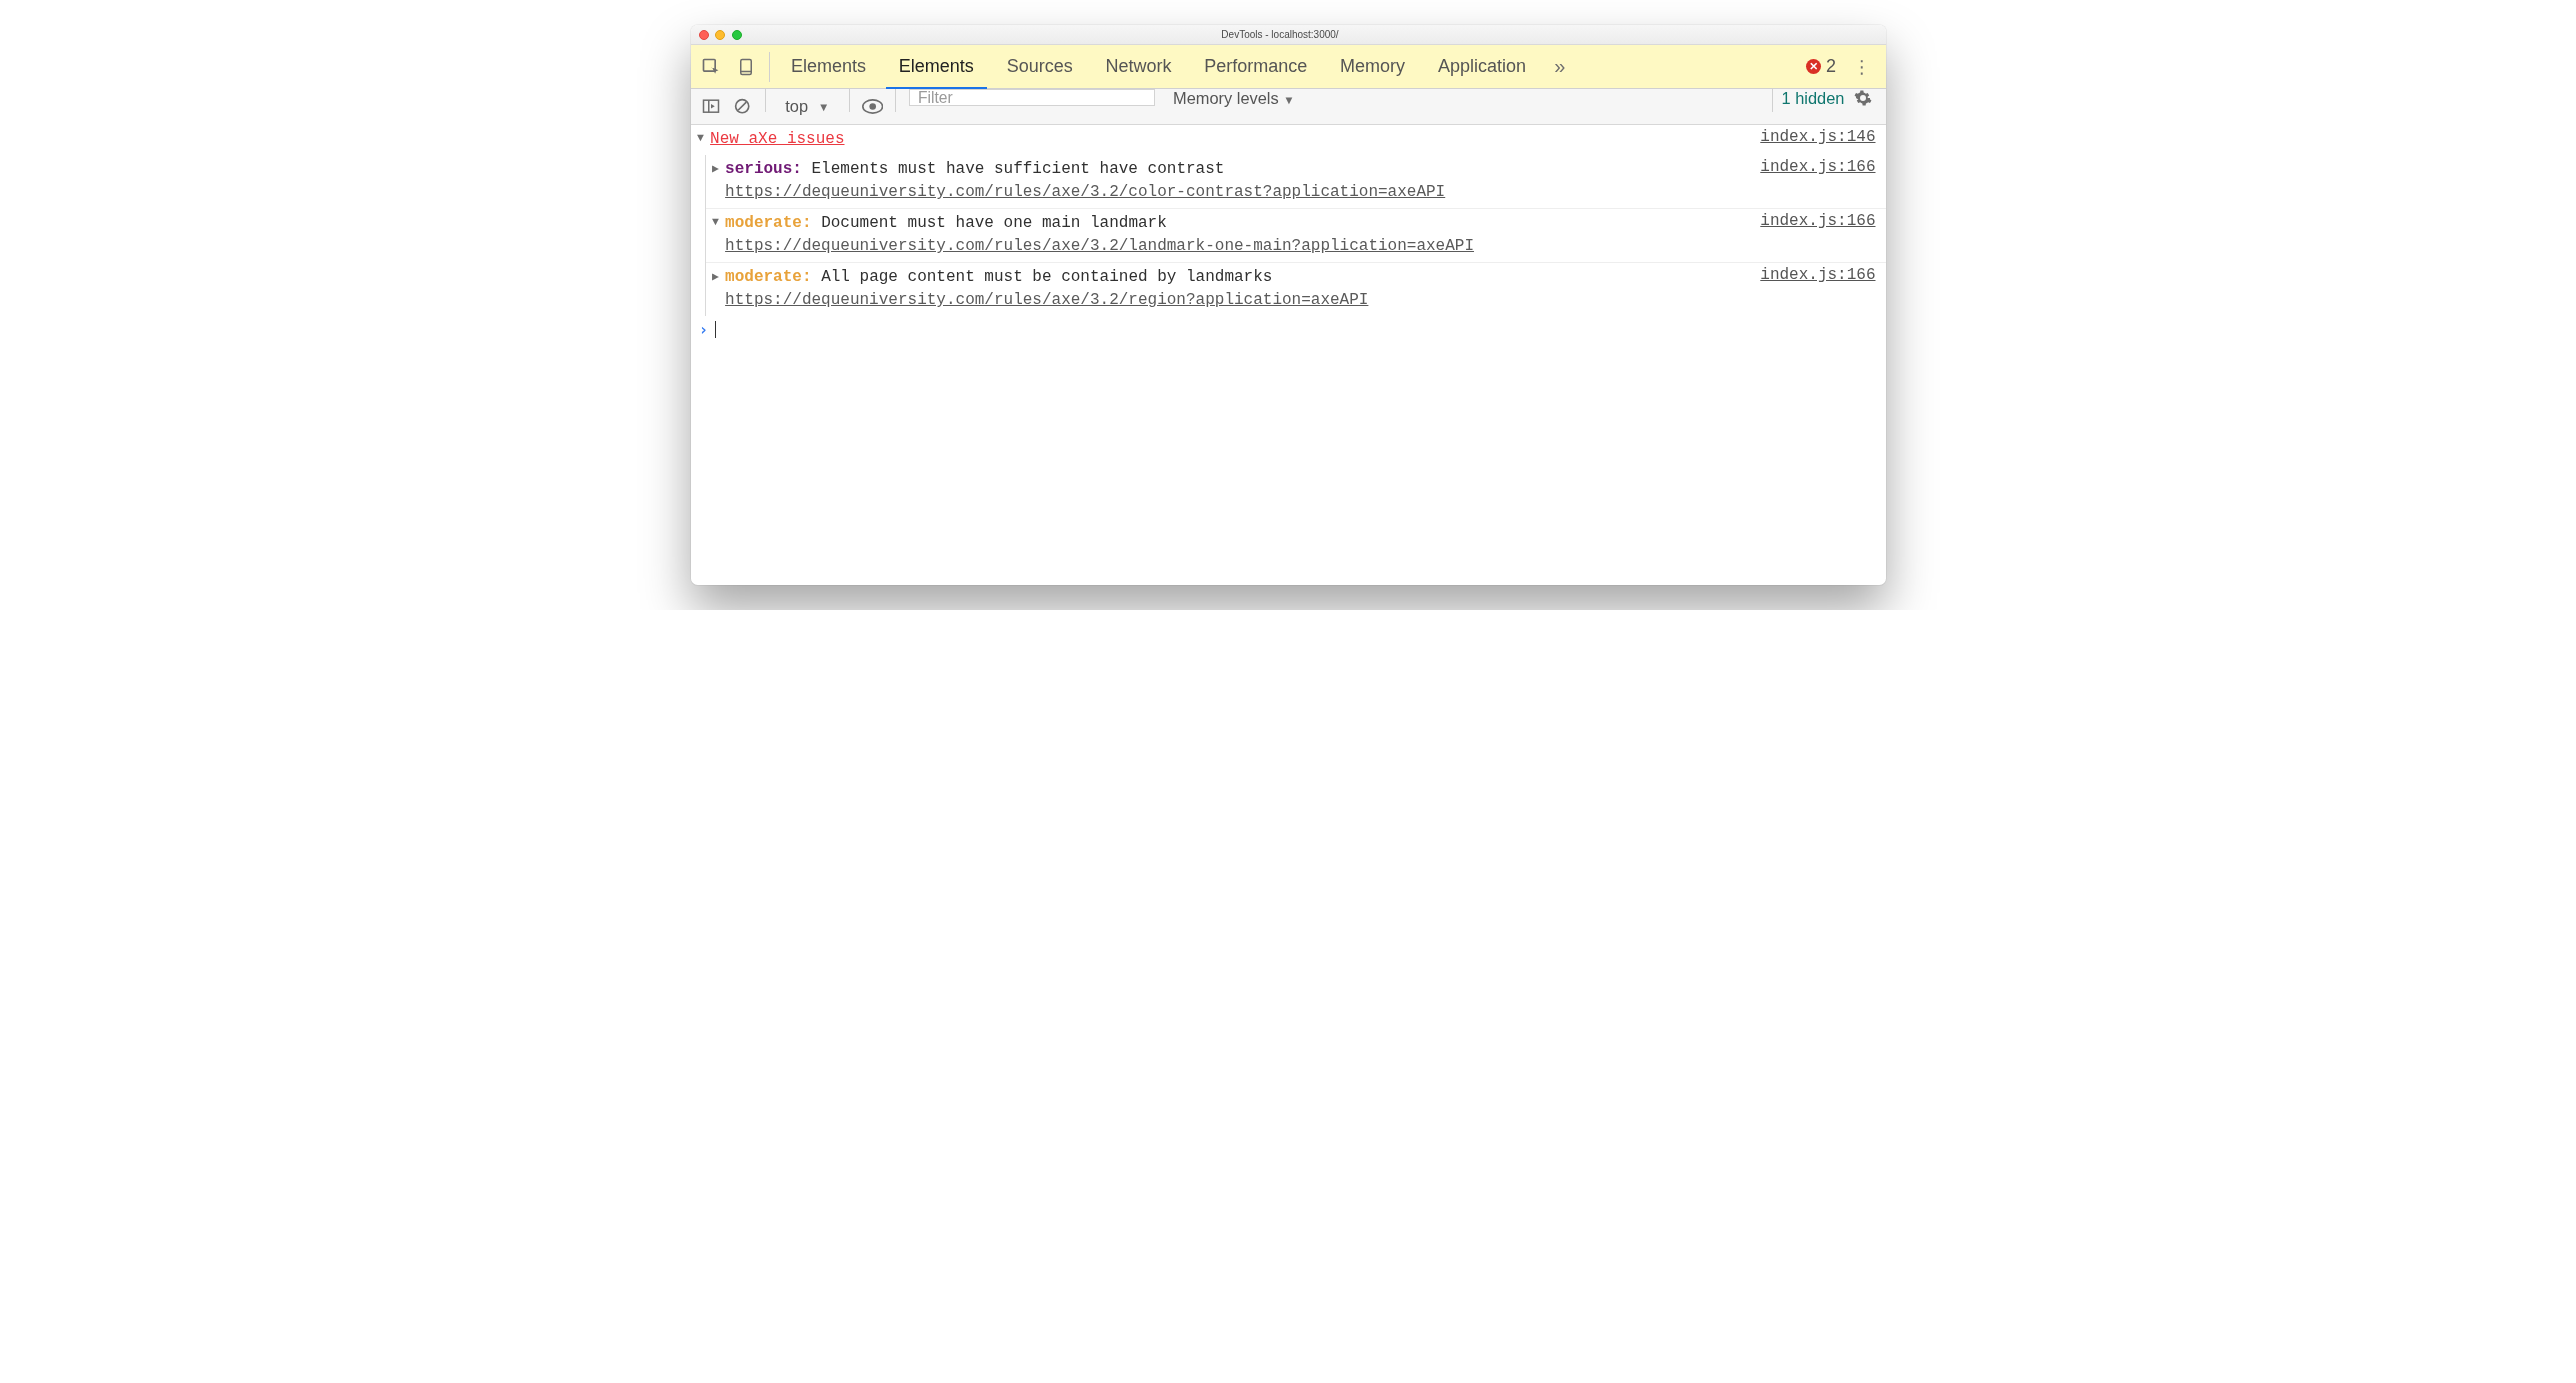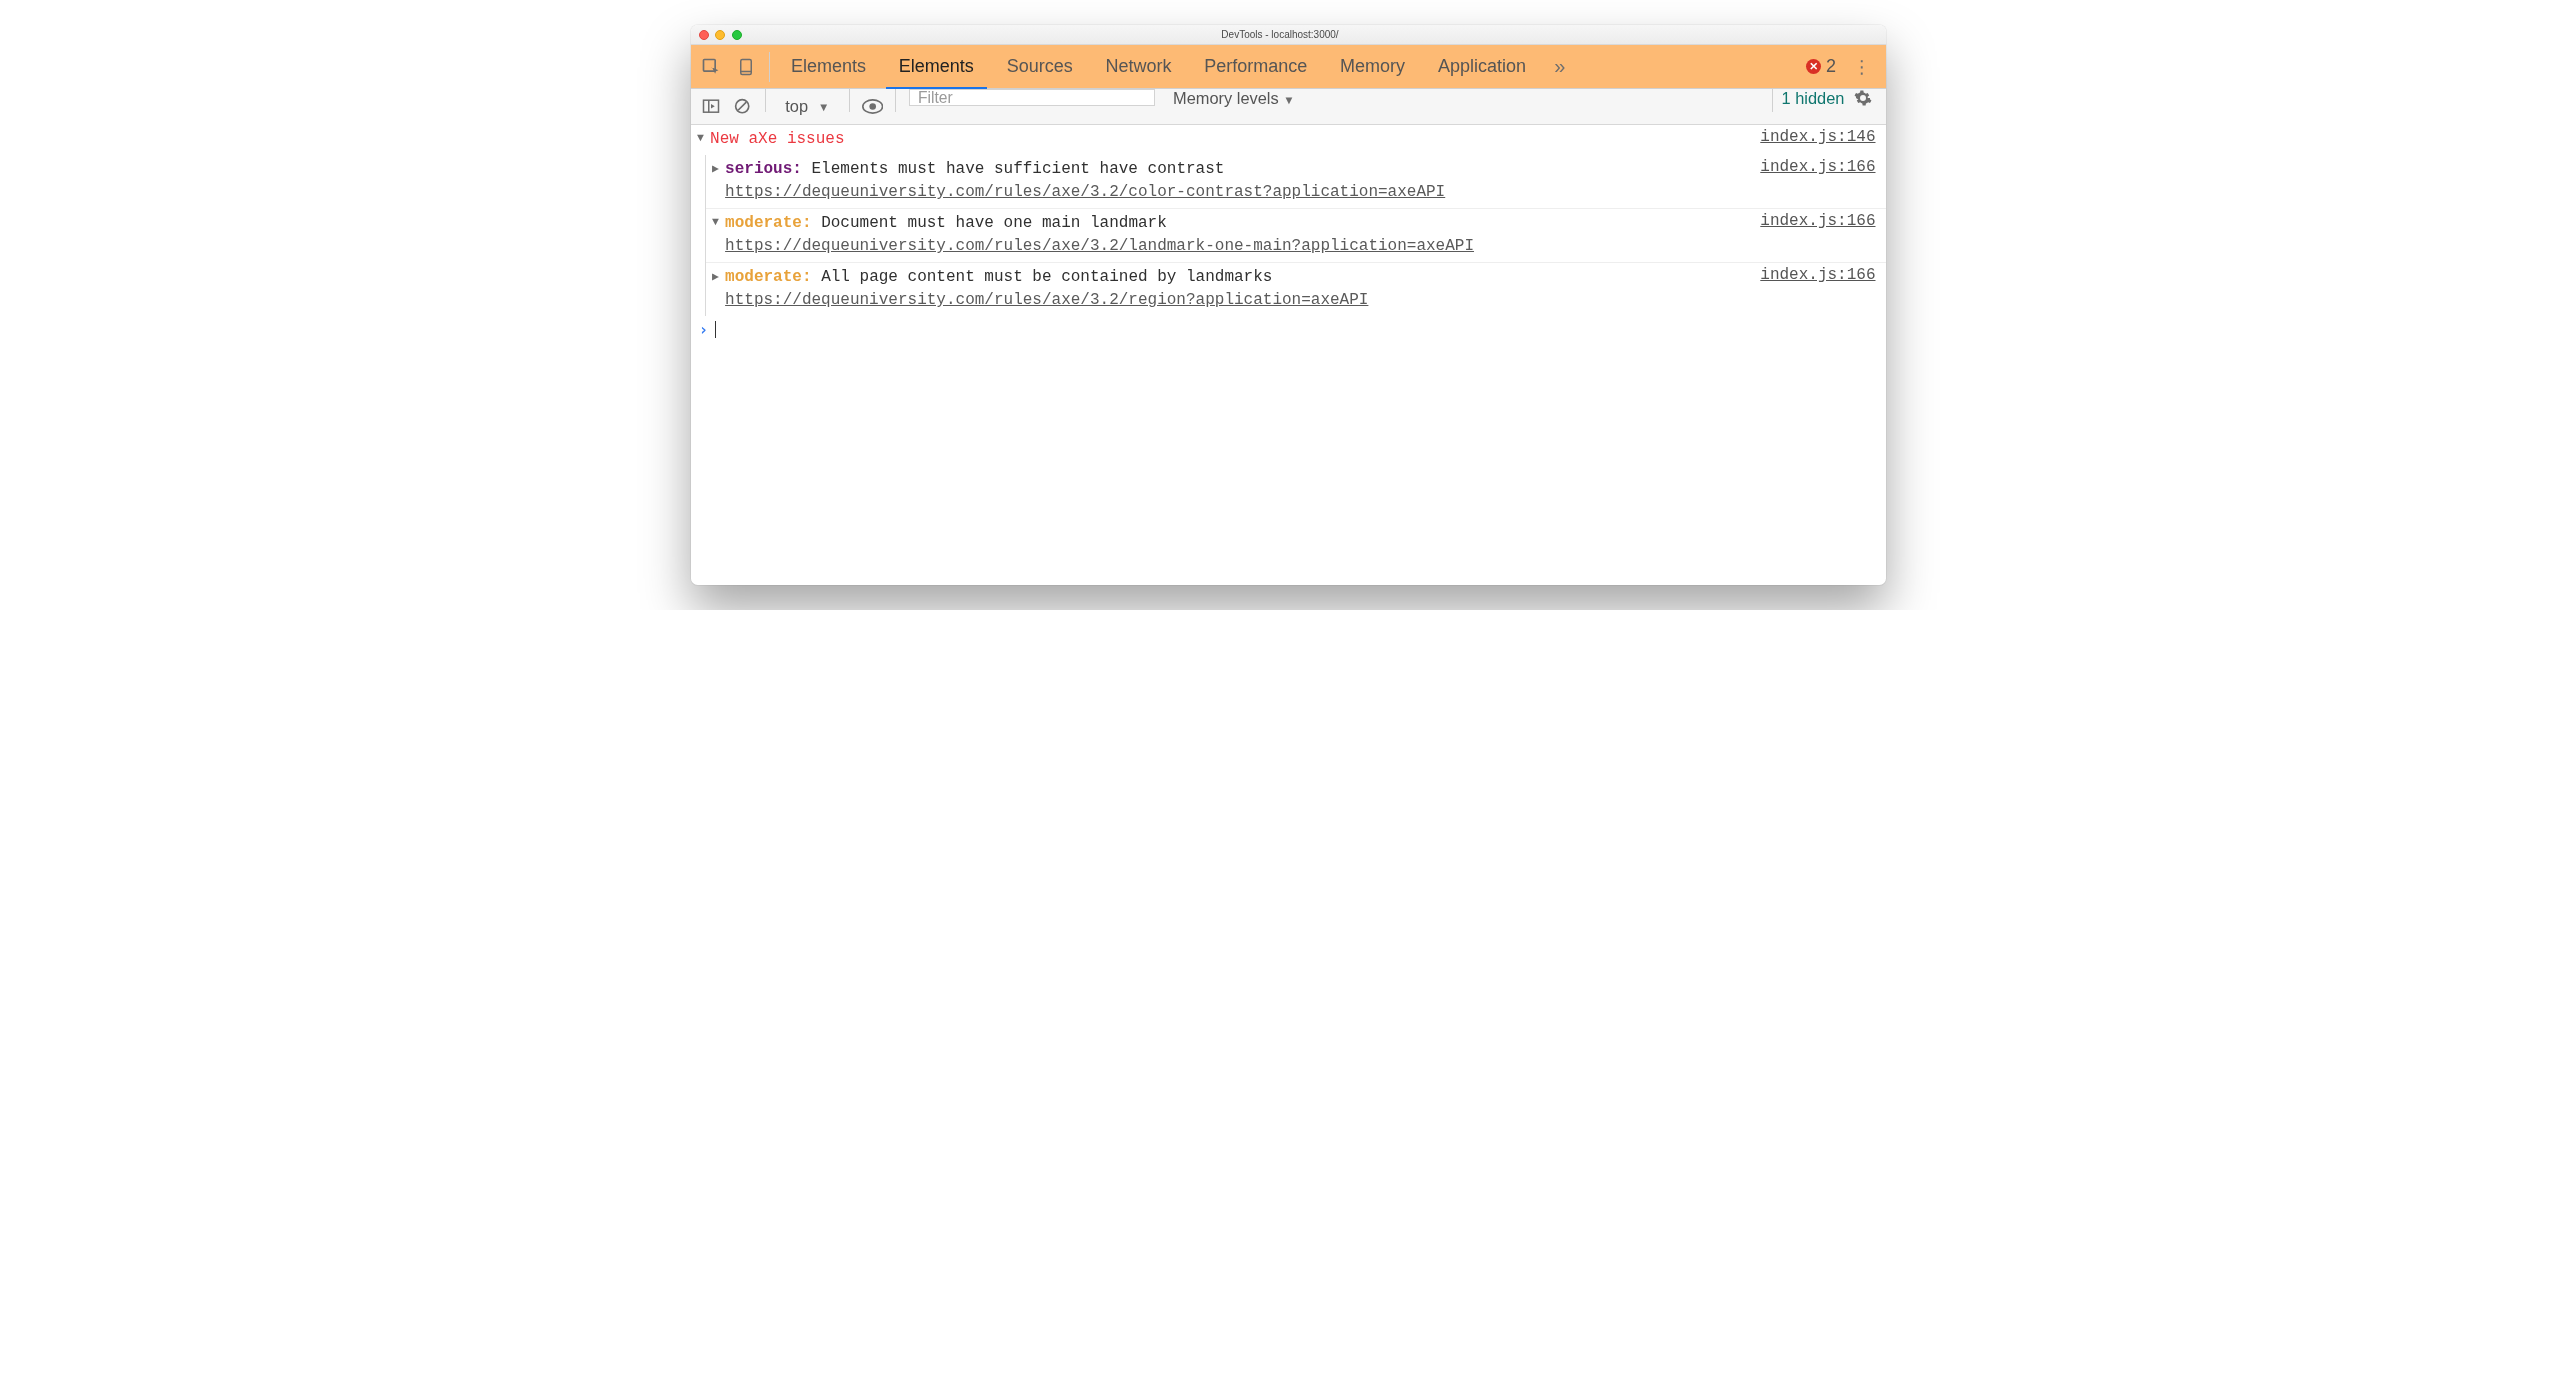--- a/index.html
+++ b/index.html
@@ -36,21 +36,21 @@
   .title {
     position: absolute; left:0; right:16px; text-align:center;
     font-size: 10px; color:#4a4a4a;
   }
   
   .tabs {
     display:flex; align-items:center;
     border-bottom: 0.8px solid #d0d0d0;
     height: 44px;
     padding: 0 8.2px 0 3.3px;
-    background:#fdba74;
+    background:#fef9c3;
     gap: 0;
   }
   .iconbtn {
     width: 35px; height: 33px;
     display:flex; align-items:center; justify-content:center;
     color:#6e6e6e;
     cursor:pointer;
   }
   .vdiv { width:0.8px; height:30px; background:#d0d0d0; margin:0 5px;}
   .tab {
@@ -266,21 +266,21 @@
       <svg width="18" height="18" viewBox="0 0 24 24" fill="#6e6e6e">
           <path d="M12 8a4 4 0 100 8 4 4 0 000-8zm9.4 4c0 .6-.1 1.1-.2 1.7l2.1 1.6-2 3.4-2.5-1a8 8 0 01-2.9 1.7l-.4 2.6h-4l-.4-2.6a8 8 0 01-2.9-1.7l-2.5 1-2-3.4 2.1-1.6A8.5 8.5 0 012.6 12c0-.6.1-1.1.2-1.7L.7 8.7l2-3.4 2.5 1a8 8 0 012.9-1.7L8.5 2h4l.4 2.6a8 8 0 012.9 1.7l2.5-1 2 3.4-2.1 1.6c.1.6.2 1.1.2 1.7z"></path>
         </svg>
     </div>
   </div>
 
   <div class="console">
 
     <div class="group-header">
       <span class="expander">▼</span>
-      <span class="msg" style="color:#eb3941;">New aXe issues</span>
+      <span class="msg" style="color:#eb3941;text-decoration:underline;">New aXe issues</span>
       <span class="src">index.js:146</span>
     </div>
 
     <div class="group-body">
 
       <div class="log-row">
         <span class="expander">▶</span>
         <span class="msg">
           <span class="sev-serious">serious:</span>
           <span>Elements must have sufficient have contrast</span><br>

